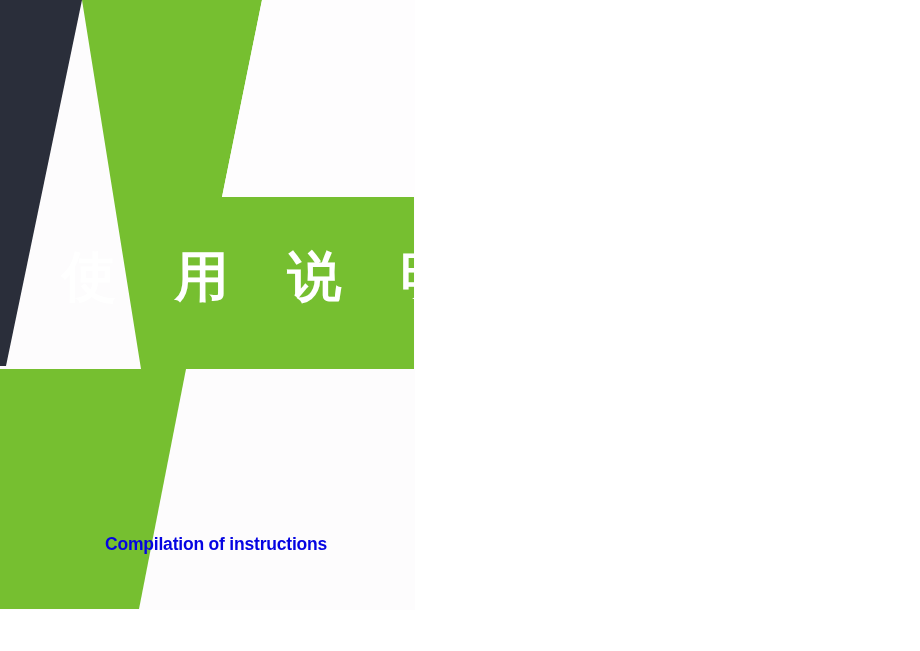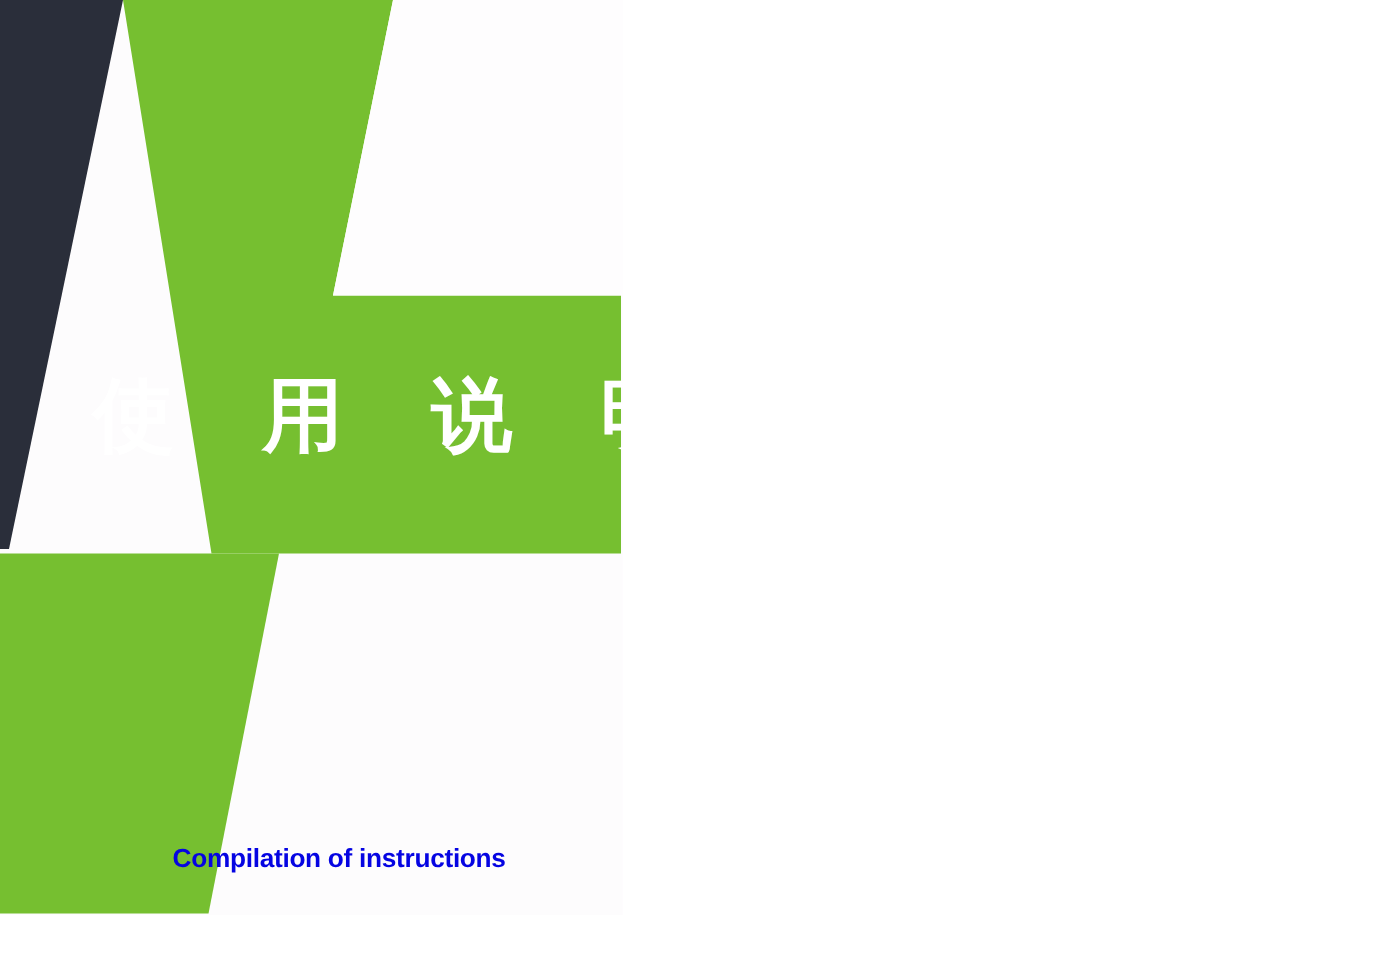--- a/index.html
+++ b/index.html
@@ -61,23 +61,22 @@
     line-height: 1.0;
     color: #ffffff;
     letter-spacing: 20px;
     white-space: nowrap;
   }
 
   
   #subtitle-block {
     position: absolute;
     left: 0;
-    top: 562px;
+    top: 534px;
     width: 415px;
-    padding-left: 10px;
   }
   #subtitle-text {
     display: block;
     margin: 0;
     padding: 0 0 0 105px;
     font-family: "Liberation Sans", "DejaVu Sans", sans-serif;
     font-size: 17.5px;
     font-weight: bold;
     line-height: 1.2;
     color: #0504e2;

